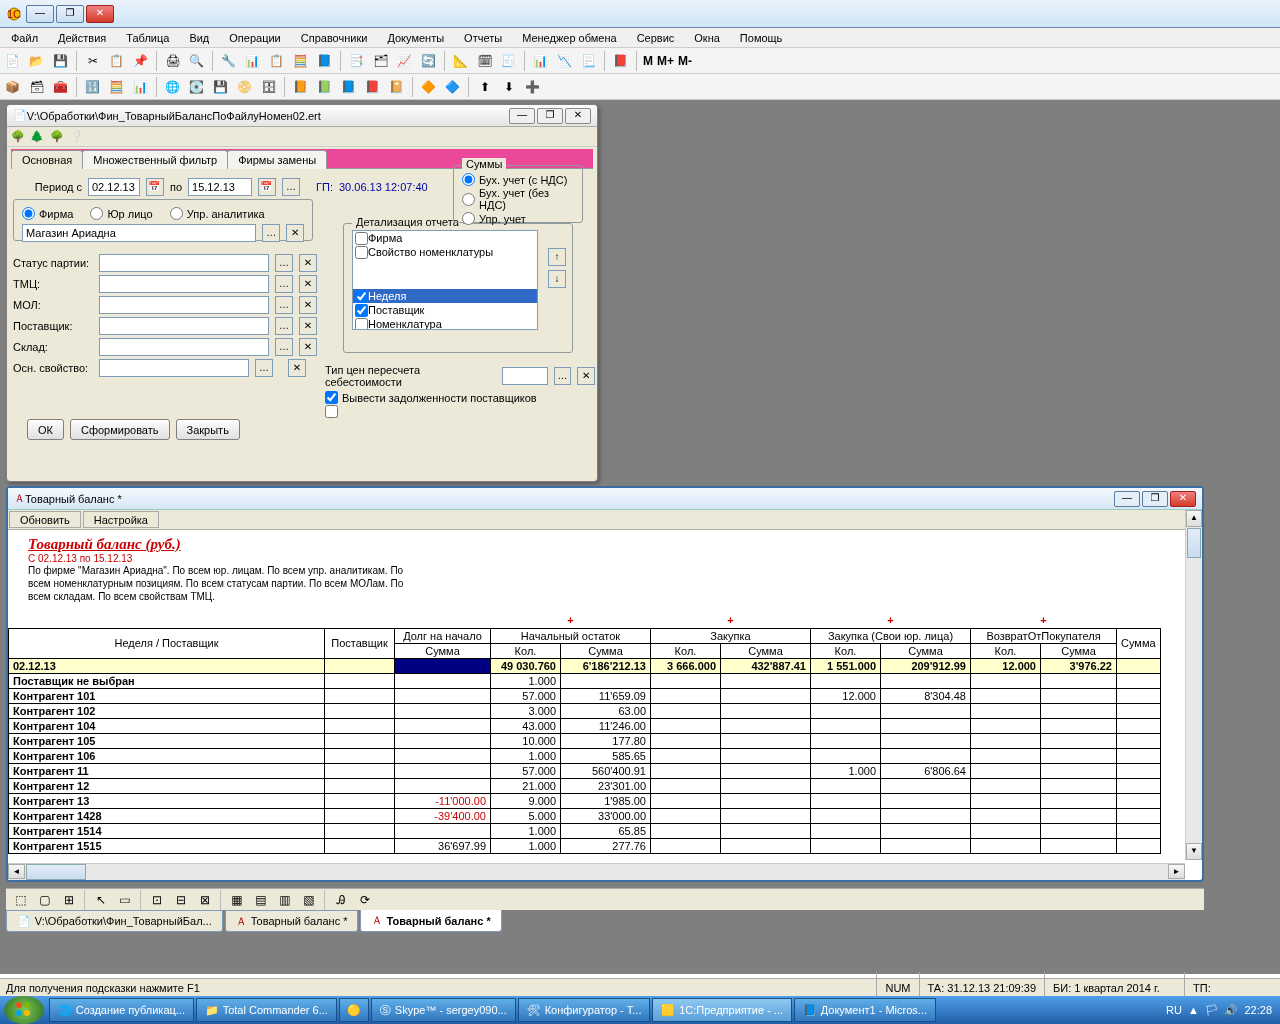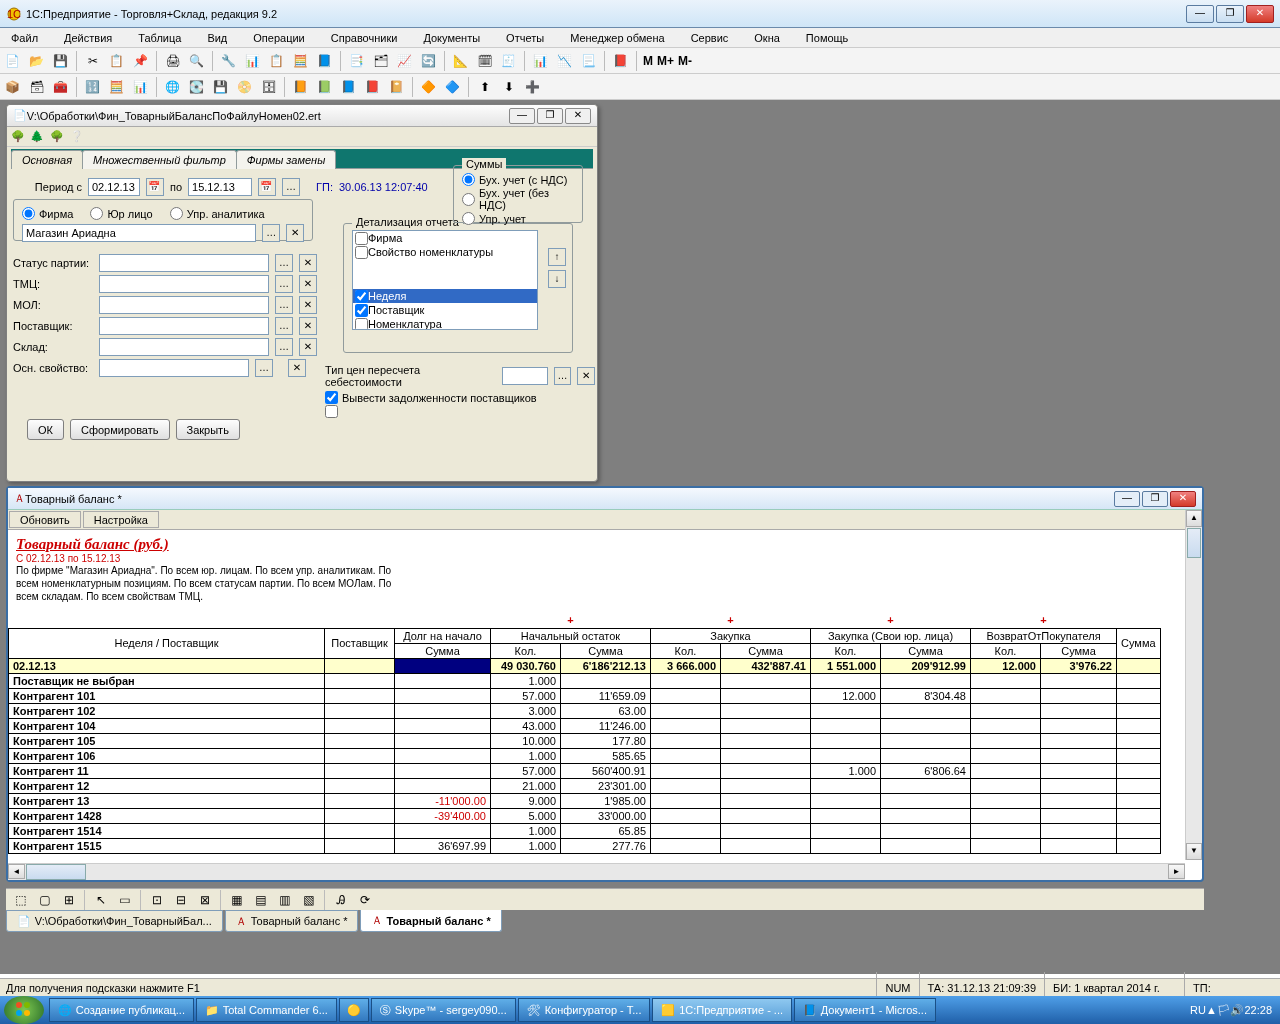--- a/index.html
+++ b/index.html
@@ -7,39 +7,39 @@
 
 
 .titlebar { height: 28px; background: linear-gradient(#eaf3fb, #cfe5f7); border-bottom: 1px solid #6b8aab; display: flex; align-items: center; padding: 0 6px; }
 .titlebar .icon { width:16px; height:16px; margin-right:4px; }
 .titlebar .title { flex:1; color:#000; }
 .winbtns { display:flex; gap:2px; }
 .winbtn { width:28px; height:18px; border:1px solid #5a7ba0; background:linear-gradient(#e9f2fb,#c9def1); text-align:center; line-height:14px; font-size:10px; border-radius:2px;}
 .winbtn.close { background:linear-gradient(#f08080,#d43b2a); color:#fff; border-color:#a02020; }
 
 
-.menubar { height:20px; background:#f0f0f0; display:flex; align-items:center; padding:0 4px; gap:12px; border-bottom:1px solid #ccc;}
+.menubar { height:20px; background:#f0f0f0; display:flex; align-items:center; padding:0 4px; gap:6px; border-bottom:1px solid #ccc;}
 .menubar span { padding:2px 7px; cursor:default; }
 
 
 .toolbar-row { height:26px; background:#f4f4f4; border-bottom:1px solid #ccc; display:flex; align-items:center; padding:0 2px; gap:2px; }
 .tbtn { width:22px; height:22px; border:1px solid transparent; display:inline-flex; align-items:center; justify-content:center; font-size:12px; }
 .tsep { width:2px; height:20px; border-left:1px solid #bbb; margin:0 2px; }
 
 
 .client { position:absolute; top:100px; left:0; right:0; bottom:50px; background:#7f7f7f; }
 
 
 .dlg { position:absolute; left:6px; top:4px; width:592px; height:378px; background:#ece9d8; border:1px solid #7f7f7f; border-radius:4px; box-shadow:2px 2px 4px rgba(0,0,0,.3);}
 .dlg-title { height:22px; background:linear-gradient(#fdfdfd,#e4e4e4); border-bottom:1px solid #aaa; display:flex; align-items:center; padding:0 6px; border-radius:4px 4px 0 0;}
 .dlg-title .t { flex:1; }
 .dlg-title .wbtn { width:26px; height:16px; border:1px solid #8a8a8a; background:#f0f0f0; margin-left:2px; text-align:center; line-height:12px; font-size:10px; border-radius:2px;}
 .dlg-tb { height:20px; border-bottom:1px solid #ccc; display:flex; align-items:center; padding:0 4px; gap:6px;}
 .dlg-tb i{font-style:normal;font-size:11px;}
-.dlg-tabs { display:flex; background:#0f766e; border-bottom:1px solid #919b9c; margin:2px 4px 0 4px;font-style:italic;}
+.dlg-tabs { display:flex; background:#ec4899; border-bottom:1px solid #919b9c; margin:2px 4px 0 4px;}
 .dlg-tab { padding:3px 10px; border:1px solid #919b9c; border-bottom:none; background:#f4f3ee; margin-right:-1px; border-radius:3px 3px 0 0; position:relative; top:1px;}
 .dlg-tab.active { background:#ece9d8; z-index:2;}
 .dlg-body { padding:6px 10px; position:relative; }
 .frow { display:flex; align-items:center; margin:3px 0; gap:6px;}
 .lbl { font-weight:normal; width:65px; text-align:right;}
 .inp { height:18px; background:#fff; border:1px solid #7f9db9; padding:0 3px; display:flex; align-items:center;}
 .sbtn { width:18px; height:18px; border:1px solid #7f9db9; background:#ece9d8; text-align:center; line-height:15px; font-size:10px;}
 .group { position:absolute; border:1px solid #919b9c; border-radius:3px; padding:6px 8px 4px 8px;}
 .group .gt { position:absolute; top:-8px; left:8px; background:#ece9d8; padding:0 4px;}
 .radio,.check { display:flex; align-items:center; gap:4px; margin:1px 0;}
@@ -52,21 +52,21 @@
 
 
 .rep { position:absolute; left:6px; top:386px; width:1198px; height:396px; background:#fff; border:2px solid #3a6ea5; border-radius:4px;}
 .rep-title { height:22px; background:linear-gradient(#f5f9fe,#d6e6f6); display:flex; align-items:center; padding:0 6px; border-bottom:1px solid #9cb;}
 .rep-title .t{flex:1;}
 .rep-title .wb{width:26px;height:16px;border:1px solid #5a7ba0;background:#e4eef8;margin-left:2px;text-align:center;line-height:12px;font-size:10px;border-radius:2px;}
 .rep-title .wb.cls{background:linear-gradient(#f08080,#d43b2a);color:#fff;border-color:#a02020;}
 .rep-tb{height:20px;background:#ece9d8;border-bottom:1px solid #aaa;display:flex;}
 .rep-tb .rtbtn{padding:2px 10px;border:1px solid #aaa;background:#ece9d8;margin:1px;}
 .rep-body{height:330px;overflow:auto;position:relative;}
-.rep-head{padding:6px 8px;}
+.rep-head{padding:6px 20px;}
 .rt1{color:#c00;font-weight:bold;font-style:italic;text-decoration:underline;font-size:15px;font-family:Georgia,serif;}
 .rt2{color:#c00;font-size:10px;}
 .rt3{color:#000;font-size:10px;line-height:13px;}
 table.grid{border-collapse:collapse;margin-top:4px;}
 table.grid td,table.grid th{border:1px solid #000;padding:1px 4px;font-size:11px;height:15px;white-space:nowrap;}
 table.grid th{font-weight:normal;background:#fff;text-align:center;}
 .plus{color:#c00;font-weight:bold;text-align:center;}
 tr.yl td{background:#ffffcc;font-weight:bold;}
 td.r{text-align:right;}
 td.neg{color:#c00;text-align:right;}
@@ -78,35 +78,34 @@
 
 .btm-tool{position:absolute;left:6px;bottom:64px;height:22px;width:1198px;background:#ece9d8;border-top:1px solid #aaa;display:flex;align-items:center;gap:2px;padding:0 4px;}
 .doc-tabs{position:absolute;left:6px;bottom:42px;height:22px;width:1198px;display:flex;gap:2px;}
 .doc-tab{border:1px solid #7f9db9;background:#ece9d8;padding:2px 10px;border-radius:0 0 3px 3px;display:flex;align-items:center;gap:4px;}
 .doc-tab.active{background:#fff;border-top:none;}
 .status{position:absolute;left:0;bottom:28px;right:0;height:18px;background:#ece9d8;border-top:1px solid #aaa;display:flex;align-items:center;padding:0 6px;font-size:11px;}
 .status .cell{border-left:1px solid #aaa;padding:0 8px;height:32px;display:flex;align-items:center;}
 .taskbar{position:absolute;left:0;bottom:0;right:0;height:28px;background:linear-gradient(#4f9fe8,#1f5fa8);display:flex;align-items:center;}
 .start{width:40px;height:28px;background:radial-gradient(circle at 50% 50%,#7ec850,#2a6e2a);border-radius:50%;margin:0 4px;display:flex;align-items:center;justify-content:center;}
 .task{height:24px;background:linear-gradient(#5faee8,#3278bf);border:1px solid #1a4f86;margin:0 1px;padding:0 8px;display:flex;align-items:center;color:#fff;gap:4px;max-width:150px;overflow:hidden;}
-.tray{margin-left:auto;display:flex;align-items:center;color:#fff;padding:0 8px;}
+.tray{margin-left:auto;display:flex;align-items:center;color:#fff;padding:0 8px;gap:6px;}
 .red{color:#b00000;}
 svg{display:block;}
 </style>
 </head>
 <body>
 
 <div class="titlebar">
   <span class="icon">
     <svg width="16" height="16">
         <circle cx="8" cy="8" r="6" fill="#f0c000" stroke="#a07000"></circle>
         <text x="8" y="12" text-anchor="middle" font-size="10" fill="#a00">1С</text>
       </svg>
   </span>
-  <span class="title">1С:Предприятие - Торговля+Склад, редакция 9.2</span>
   <div class="winbtns">
     <div class="winbtn">—</div>
     <div class="winbtn">❐</div>
     <div class="winbtn close">✕</div>
   </div>
 </div>
 
 <div class="menubar">
   <span>Файл</span>
   <span>Действия</span>

